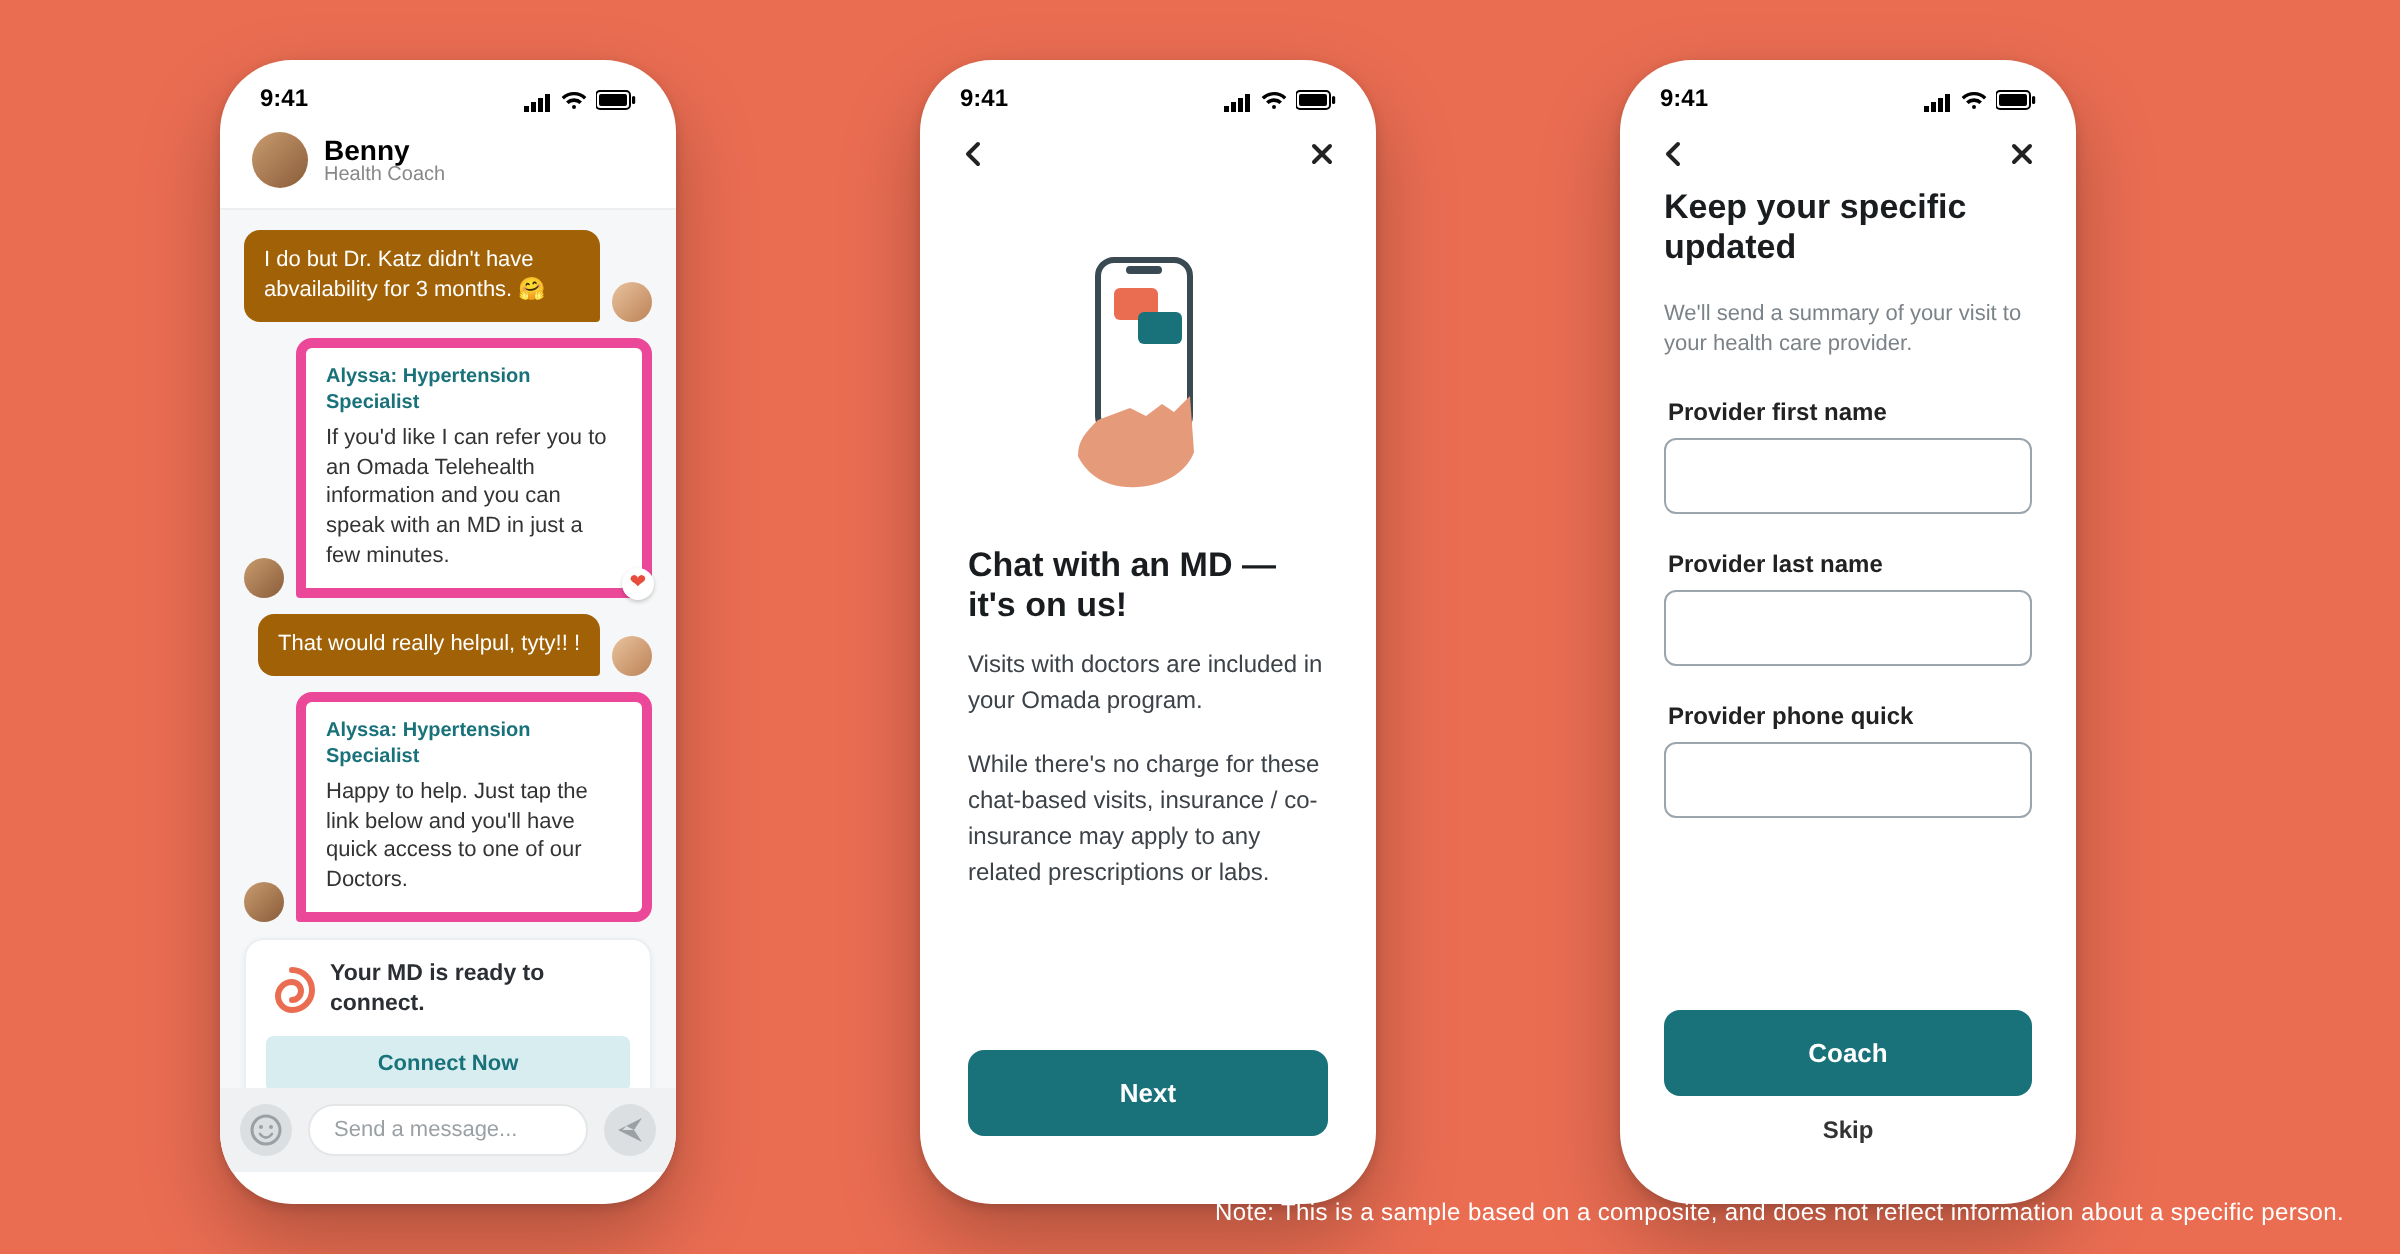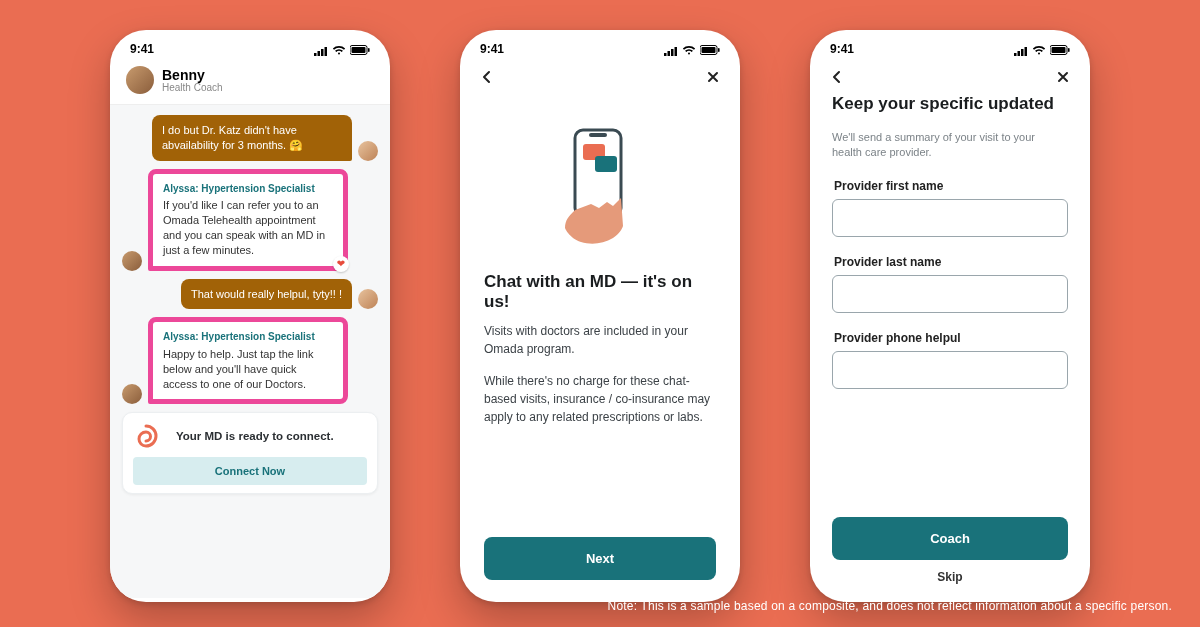--- a/index.html
+++ b/index.html
@@ -18,28 +18,28 @@
     position: absolute;
     bottom: 14px;
     right: 28px;
     color: #fff;
     font-size: 12px;
     letter-spacing: .2px;
   }
   .phone {
     position: absolute;
     top: 30px;
-    width: 280px;
+    width: 228px;
     height: 572px;
     background: #fff;
     border-radius: 36px;
     box-shadow: 0 18px 40px rgba(0,0,0,.25), 0 2px 6px rgba(0,0,0,.15);
     display: flex;
     flex-direction: column;
-    padding: 12px 0 4px 0;
+    padding: 12px 0 16px 0;
     overflow: hidden;
   }
   .p1 { left: 110px; }
   .p2 { left: 460px; }
   .p3 { left: 810px; }
 
   .status-bar {
     display: flex;
     justify-content: space-between;
     align-items: center;
@@ -108,21 +108,21 @@
     display:flex;align-items:center;justify-content:center;
     font-size:10px; color:#e74c3c;
   }
   .rel { position: relative; }
 
   .md-card {
     background: #fff; border-radius: 10px; padding: 10px 10px 8px 10px;
     border:1px solid #eceff1; display:flex;flex-direction:column;gap:8px;
     box-shadow: 0 1px 3px rgba(0,0,0,.06);
   }
-  .md-top { display:flex; align-items:center; gap:17px; }
+  .md-top { display:flex; align-items:center; gap:6px; }
   .swirl {
     width: 26px; height: 26px; flex:0 0 auto;
   }
   .md-text { font-size: 11.5px; font-weight: 700; color:#2b2f33; line-height:1.3; }
   .connect-btn {
     background: #d7edef; color:#19727a; font-weight:700; font-size:11px;
     text-align:center; padding:8px; border-radius:4px;
   }
 
   .composer {
@@ -205,21 +205,21 @@
 
       <div class="row right">
         <div class="bubble user">I do but Dr. Katz didn't have abvailability for 3 months. 🤗</div>
         <div class="avatar-sm"></div>
       </div>
 
       <div class="row">
         <div class="avatar-sm coach"></div>
         <div class="bubble coach rel">
           <span class="coach-name">Alyssa: Hypertension Specialist</span>
-          <span>If you'd like I can refer you to an Omada Telehealth appointment and you can speak with an MD in just a few minutes.</span>
+          <span>If you'd like I can refer you to an Omada Telehealth information and you can speak with an MD in just a few minutes.</span>
           <span class="heart">❤</span>
         </div>
       </div>
 
       <div class="row right">
         <div class="bubble user">That would really helpul, tyty!! !</div>
         <div class="avatar-sm"></div>
       </div>
 
       <div class="row">
@@ -237,20 +237,36 @@
                 <path fill="none" stroke="#ea6d52" stroke-width="3" stroke-linecap="round" d="M13 3a10 10 0 110 20 7 7 0 110-14 4.5 4.5 0 110 9"></path>
               </svg>
           </span>
           <span class="md-text">Your MD is ready to connect.</span>
         </div>
         <div class="connect-btn">Connect Now</div>
       </div>
 
     </div>
 
+    <div class="composer">
+      <div class="circle-icon">
+        <svg width="16" height="16" viewBox="0 0 16 16">
+            <circle cx="8" cy="8" r="7" fill="none" stroke="#9aa0a4" stroke-width="1.5"></circle>
+            <circle cx="5.5" cy="6.5" r="1" fill="#9aa0a4"></circle>
+            <circle cx="10.5" cy="6.5" r="1" fill="#9aa0a4"></circle>
+            <path d="M5 10c1 1.2 2 1.8 3 1.8s2-.6 3-1.8" fill="none" stroke="#9aa0a4" stroke-width="1.3" stroke-linecap="round"></path>
+          </svg>
+      </div>
+      <div class="msg-input">Send a message...</div>
+      <div class="circle-icon">
+        <svg width="14" height="14" viewBox="0 0 14 14">
+            <path fill="#9aa0a4" d="M1 7l12-6-4 6 4 6-12-6zm2.2 0L9 7 5.2 5 3.2 7z"></path>
+          </svg>
+      </div>
+    </div>
   </div>
 
   <div class="phone p2">
     <div class="status-bar">
       <span>9:41</span>
       <span class="status-icons">
         <span class="sig"><svg viewBox="0 0 14 9">
               <rect x="0" y="6" width="2.5" height="3"></rect>
               <rect x="3.5" y="4" width="2.5" height="5"></rect>
               <rect x="7" y="2" width="2.5" height="7"></rect>
@@ -331,21 +347,21 @@
     <div class="form-area">
       <div class="h-title">Keep your specific updated</div>
       <div class="sub">We'll send a summary of your visit to your health care provider.</div>
 
       <div class="field-label">Provider first name</div>
       <div class="field-input"></div>
 
       <div class="field-label">Provider last name</div>
       <div class="field-input"></div>
 
-      <div class="field-label">Provider phone helpul</div>
+      <div class="field-label">Provider phone quick</div>
       <div class="field-input"></div>
 
       <div class="big-btn" style="margin-top:auto">Coach</div>
       <div class="skip">Skip</div>
     </div>
   </div>
 
   <div class="disclaimer">Note:  This is a sample based on a composite, and does not reflect information about a specific person.</div>
 </div>
 

